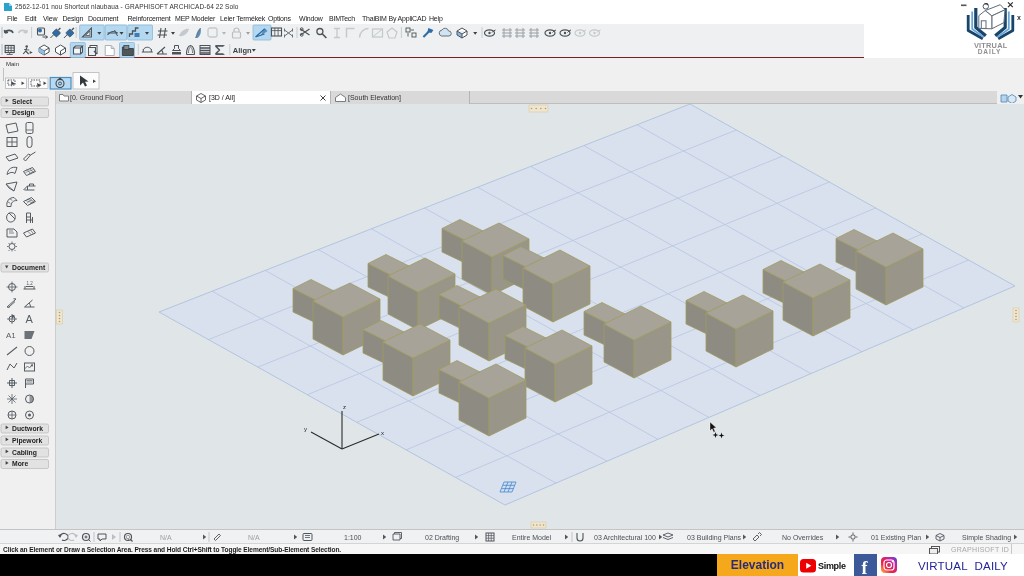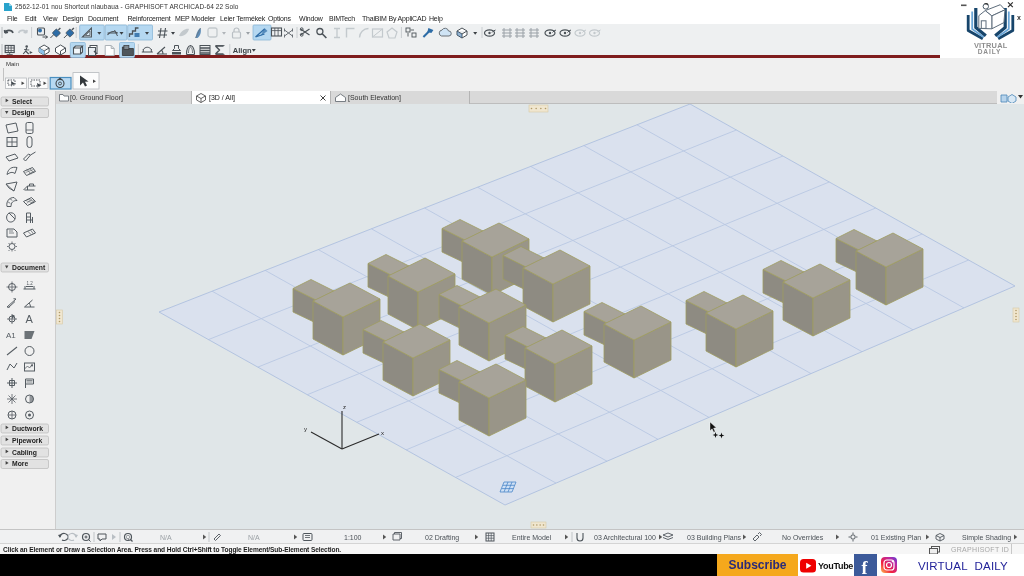--- a/index.html
+++ b/index.html
@@ -19,21 +19,21 @@
     <span class="abs" style="left:88px;top:1.5px">Document</span>
     <span class="abs" style="left:127.5px;top:1.5px">Reinforcement</span>
     <span class="abs" style="left:175px;top:1.5px">MEP Modeler</span>
     <span class="abs" style="left:220px;top:1.5px">Leier Termékek</span>
     <span class="abs" style="left:268px;top:1.5px">Options</span>
     <span class="abs" style="left:299px;top:1.5px">Window</span>
     <span class="abs" style="left:329px;top:1.5px">BIMTech</span>
     <span class="abs" style="left:362px;top:1.5px">ThaiBIM By AppliCAD</span>
     <span class="abs" style="left:429px;top:1.5px">Help</span>
 </div>
-<div class="abs" style="left:0;top:24px;width:940px;height:34px;background:#eef0f1;border-bottom:3px solid #7f1d1d">
+<div class="abs" style="left:0;top:24px;width:864px;height:34px;background:#eef0f1;border-bottom:1px solid #7f1d1d">
     <svg width="1024" height="34" viewBox="0 0 1024 34" style="position:absolute;left:0;top:0">
       <line x1="2" y1="3" x2="2" y2="14" stroke="#b8bcbf" stroke-width="1"></line>
       <g transform="translate(4.0,4.0)">
         <path d="M1,5 C2,1.5 8,1.5 9,5 M1,5 l-0.5,-3 M1,5 l3,-0.8" stroke="#4b5258" stroke-width="1.6" fill="none"></path>
       </g>
       <g transform="translate(17.6,4.0)">
         <path d="M9,5 C8,1.5 2,1.5 1,5 M9,5 l0.5,-3 M9,5 l-3,-0.8" stroke="#c3c9cd" stroke-width="1.6" fill="none"></path>
       </g>
       <line x1="31.6" y1="3" x2="31.6" y2="14" stroke="#c8cccf" stroke-width="1"></line>
       <g transform="translate(37.5,4.0)">
@@ -600,27 +600,27 @@
  <svg class="abs" style="left:929px;top:1.5px" width="12" height="8">
       <rect x="2.5" y="0.5" width="8" height="5.5" fill="none" stroke="#555" stroke-width="1"></rect>
       <rect x="0.5" y="2.5" width="8" height="5.5" fill="#eee" stroke="#555" stroke-width="1"></rect>
     </svg>
  <span class="abs" style="left:951px;top:2px;font-size:7px;color:#a8a8a8;letter-spacing:0.3px">GRAPHISOFT ID</span>
  <div class="abs" style="left:1011px;top:0;width:1px;height:11px;background:#c8c8c8"></div>
 </div>
 <div class="abs" style="left:0;top:554px;width:1024px;height:22px;background:#fff">
  <div class="abs" style="left:0;top:0;width:717px;height:22px;background:#000"></div>
  <div class="abs" style="left:717px;top:0;width:81px;height:22px;background:#f5a81c"></div>
- <span class="abs" style="left:717px;top:4px;width:81px;text-align:center;font-size:12px;font-weight:bold;color:#2b2b78">Subscribe</span>
+ <span class="abs" style="left:717px;top:4px;width:81px;text-align:center;font-size:12px;font-weight:bold;color:#2b2b78">Elevation</span>
  <svg class="abs" style="left:800px;top:559px;position:fixed" width="0" height="0"></svg>
  <svg class="abs" style="left:800px;top:4.5px" width="17" height="14">
       <rect width="16" height="13.5" rx="3.5" fill="#ef0000"></rect>
       <polygon points="6.2,3.8 11.4,6.75 6.2,9.7" fill="#fff"></polygon>
     </svg>
- <span class="abs" style="left:818px;top:6.5px;font-size:9px;font-weight:bold;color:#111;letter-spacing:-0.3px">YouTube</span>
+ <span class="abs" style="left:818px;top:6.5px;font-size:9px;font-weight:bold;color:#111;letter-spacing:-0.3px">Simple</span>
  <div class="abs" style="left:854px;top:0;width:23px;height:22px;background:#3c5a9a;overflow:hidden">
       <span class="abs" style="left:7.5px;top:3.5px;font-size:18px;font-weight:bold;color:#fff;font-family:'Liberation Serif',serif">f</span>
     </div>
  <svg class="abs" style="left:880.5px;top:2.5px" width="17" height="17">
   <defs>
         <linearGradient id="ig" x1="0" y1="1" x2="1" y2="0">
           <stop offset="0" stop-color="#fec053"></stop>
           <stop offset="0.35" stop-color="#f2203e"></stop>
           <stop offset="0.75" stop-color="#b729a8"></stop>
           <stop offset="1" stop-color="#5342d6"></stop>

